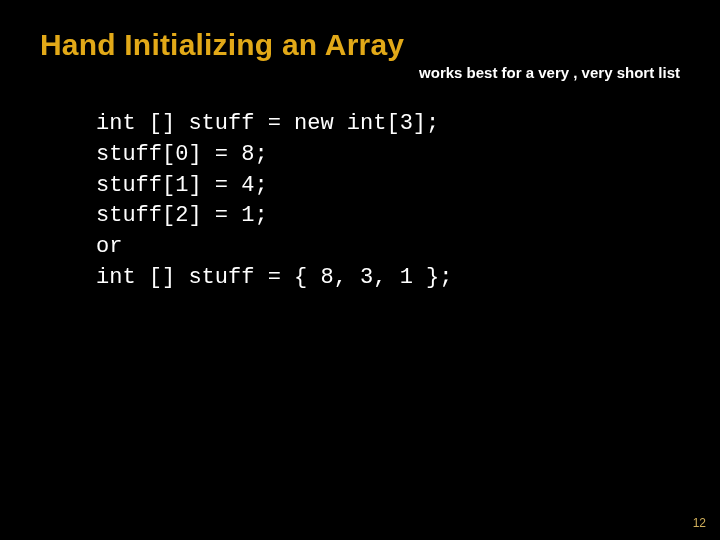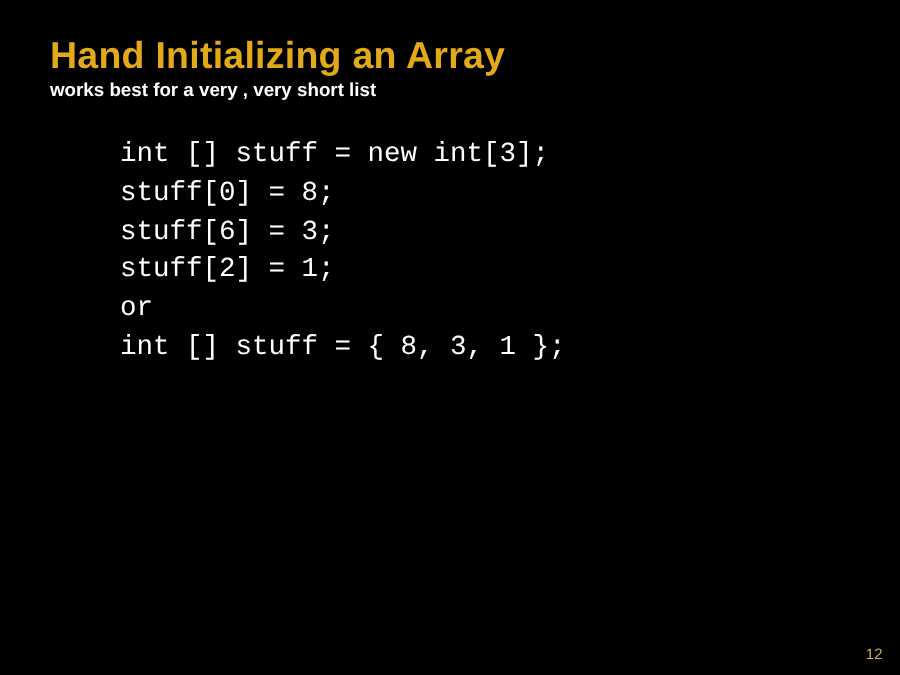--- a/index.html
+++ b/index.html
@@ -24,20 +24,21 @@
     font-size: 30px;
     font-weight: 700;
     padding: 28px 40px 0 40px;
     letter-spacing: 0.2px;
   }
   .subtitle {
     color: #ffffff;
     font-size: 15px;
     font-weight: 700;
     padding: 2px 40px 0 40px;
+    text-align: right;
   }
   .code-block {
     color: #ffffff;
     font-family: "Courier New", Courier, monospace;
     font-size: 22px;
     line-height: 1.4;
     white-space: pre;
     padding: 28px 0 0 96px;
     font-weight: 400;
   }
@@ -51,18 +52,18 @@
   }
 </style>
 </head>
 <body>
 
 <div class="slide">
   <div class="title">Hand Initializing an Array</div>
   <div class="subtitle">works best for a very , very short list</div>
   <div class="code-block">int [] stuff = new int[3];
 stuff[0] = 8;
-stuff[6] = 3;
+stuff[1] = 4;
 stuff[2] = 1;
 or
 int [] stuff = { 8, 3, 1 };</div>
   <div class="page-num">12</div>
 </div>
 
 </body></html>

